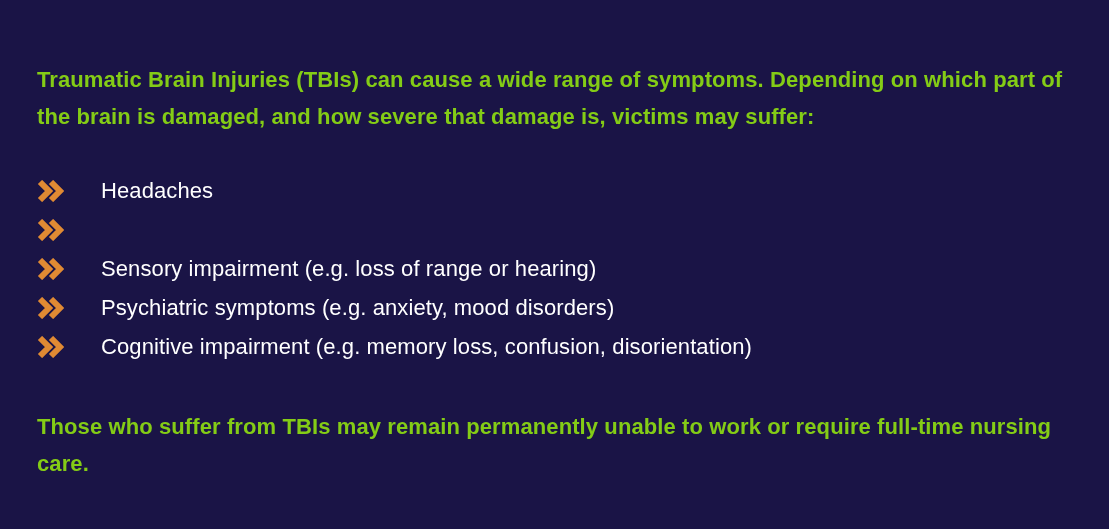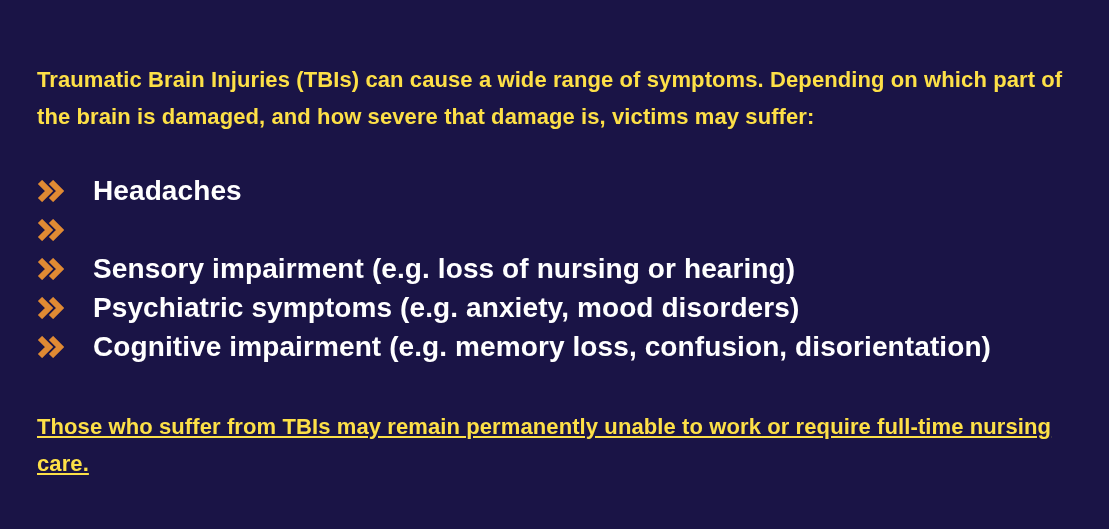--- a/index.html
+++ b/index.html
@@ -22,21 +22,21 @@
     height: 529px;
     background: #1a1446;
     padding: 61px 37px 48px 37px;
   }
 
   .para {
     font-size: 22px;
     font-weight: 700;
     line-height: 37px;
     letter-spacing: 0.1px;
-    color: #fde047;
+    color: #84cc16;
     max-width: 1035px;
   }
 
   .symptom-list {
     list-style: none;
     margin-top: 36px;
   }
 
   .symptom-item {
     display: flex;
@@ -49,30 +49,30 @@
     flex: 0 0 56px;
     display: flex;
     align-items: center;
   }
 
   .bullet-icon svg {
     display: block;
   }
 
   .symptom-label {
-    font-size: 28px;
-    font-weight: 700;
+    font-size: 22px;
+    font-weight: 400;
     letter-spacing: 0.1px;
     color: #ffffff;
     white-space: nowrap;
+    margin-left: 8px;
   }
 
   .outro {
     margin-top: 42px;
-    text-decoration: underline;
   }
 </style>
 </head>
 <body>
 
 <div class="slide">
 
   <p class="para">Traumatic Brain Injuries (TBIs) can cause a wide range of symptoms. Depending on which part of the brain is damaged, and how severe that damage is, victims may suffer:</p>
 
   <ul class="symptom-list">
@@ -96,21 +96,21 @@
       </span>
     </li>
 
     <li class="symptom-item">
       <span class="bullet-icon">
         <svg width="27" height="22" viewBox="0 0 27 22">
           <polyline points="3,2 12,11 3,20" fill="none" stroke="#e08a33" stroke-width="6"></polyline>
           <polyline points="14,2 23,11 14,20" fill="none" stroke="#e08a33" stroke-width="6"></polyline>
         </svg>
       </span>
-      <span class="symptom-label">Sensory impairment (e.g. loss of nursing or hearing)</span>
+      <span class="symptom-label">Sensory impairment (e.g. loss of range or hearing)</span>
     </li>
 
     <li class="symptom-item">
       <span class="bullet-icon">
         <svg width="27" height="22" viewBox="0 0 27 22">
           <polyline points="3,2 12,11 3,20" fill="none" stroke="#e08a33" stroke-width="6"></polyline>
           <polyline points="14,2 23,11 14,20" fill="none" stroke="#e08a33" stroke-width="6"></polyline>
         </svg>
       </span>
       <span class="symptom-label">Psychiatric symptoms (e.g. anxiety, mood disorders)</span>

